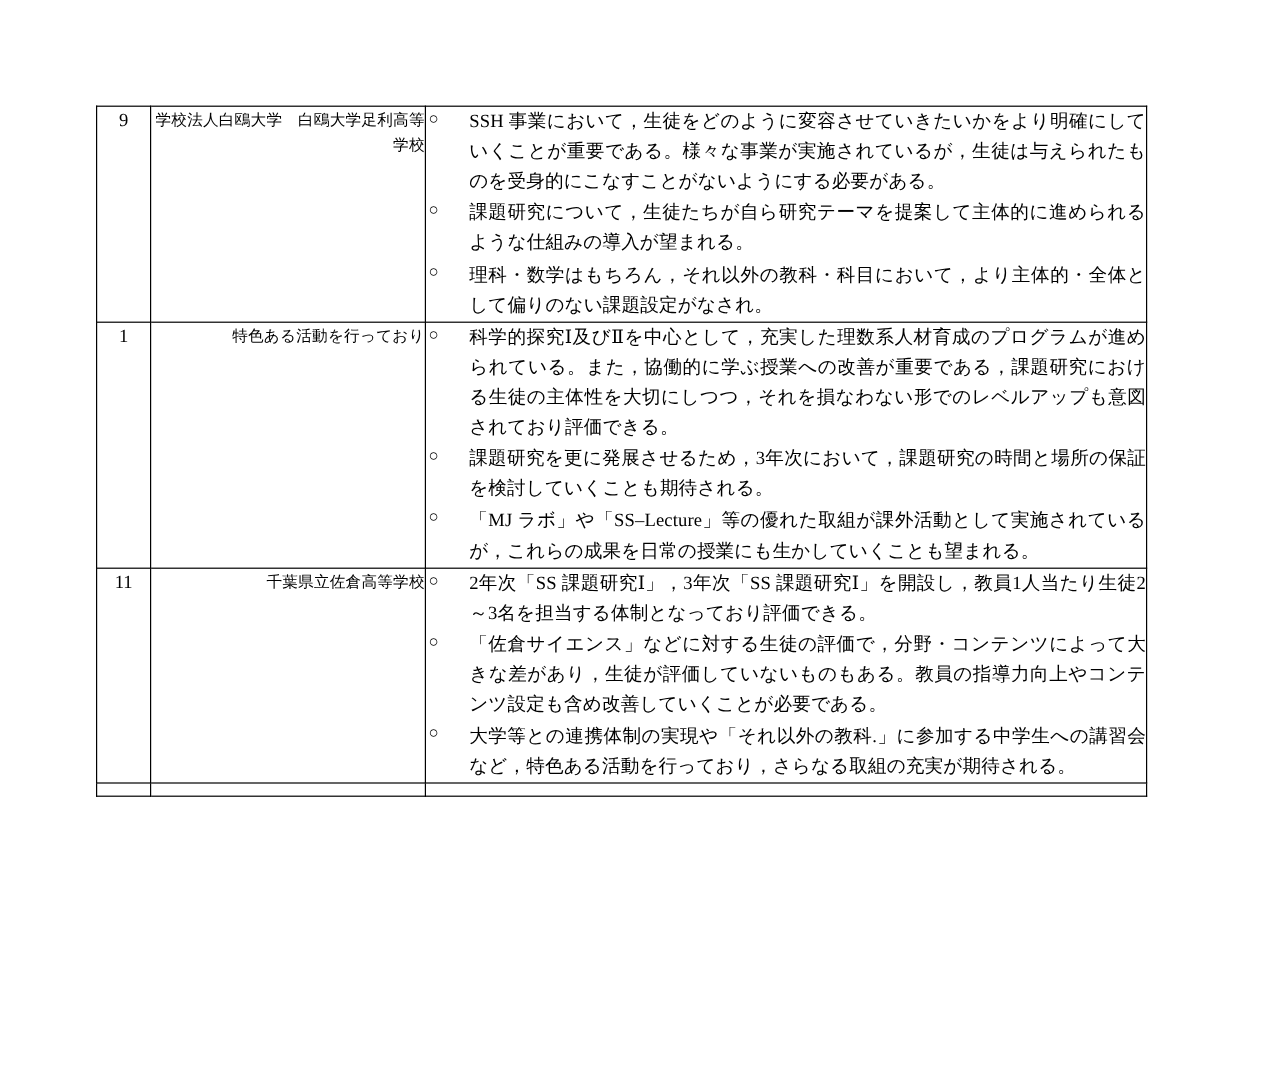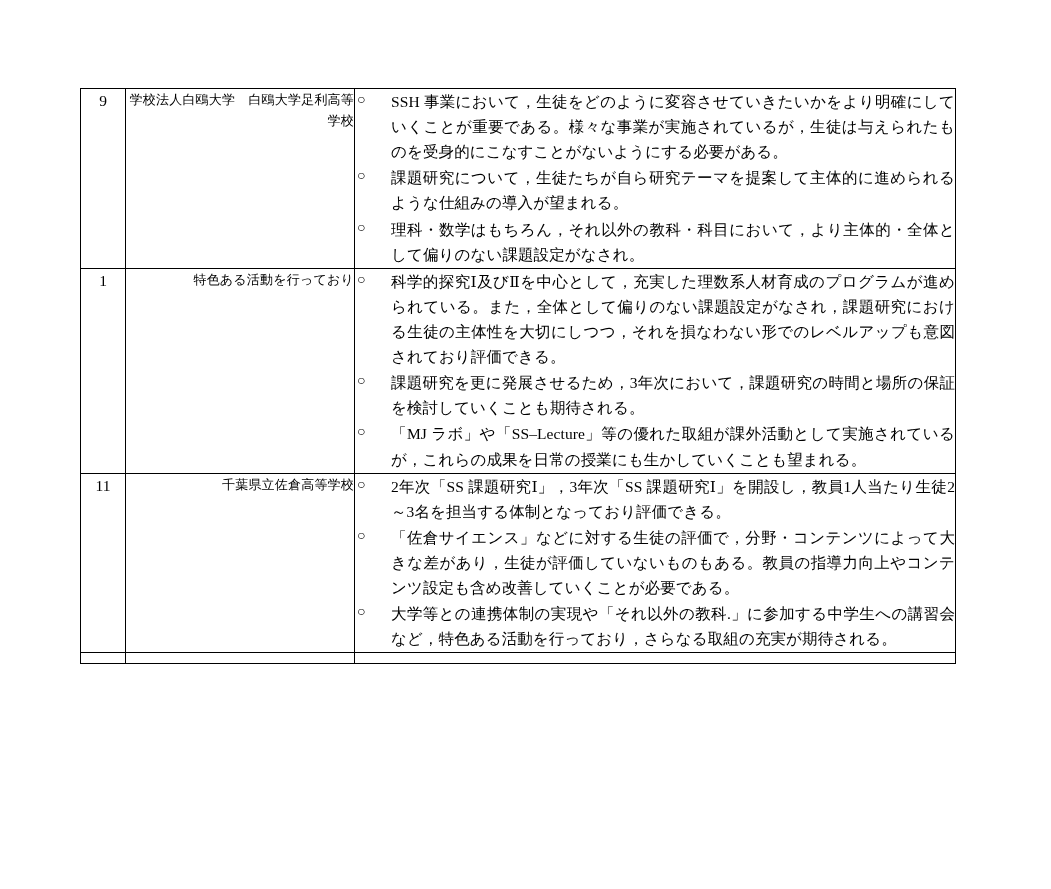--- a/index.html
+++ b/index.html
@@ -130,21 +130,21 @@
         </td>
       </tr>
 
       <tr>
         <td class="col-num">1</td>
         <td class="col-school">特色ある活動を行っており</td>
         <td class="col-comments">
           <ul class="comment-list">
             <li>
               <span class="bullet">○</span>
-              <span>科学的探究Ⅰ及びⅡを中心として，充実した理数系人材育成のプログラムが進められている。また，全体として偏りのない課題設定がなされ，課題研究における生徒の主体性を大切にしつつ，それを損なわない形でのレベルアップも意図されており評価できる。</span>
+              <span>科学的探究Ⅰ及びⅡを中心として，充実した理数系人材育成のプログラムが進められている。また，協働的に学ぶ授業への改善が重要である，課題研究における生徒の主体性を大切にしつつ，それを損なわない形でのレベルアップも意図されており評価できる。</span>
             </li>
             <li>
               <span class="bullet">○</span>
               <span>課題研究を更に発展させるため，3年次において，課題研究の時間と場所の保証を検討していくことも期待される。</span>
             </li>
             <li>
               <span class="bullet">○</span>
               <span>「MJ ラボ」や「SS–Lecture」等の優れた取組が課外活動として実施されているが，これらの成果を日常の授業にも生かしていくことも望まれる。</span>
             </li>
           </ul>

